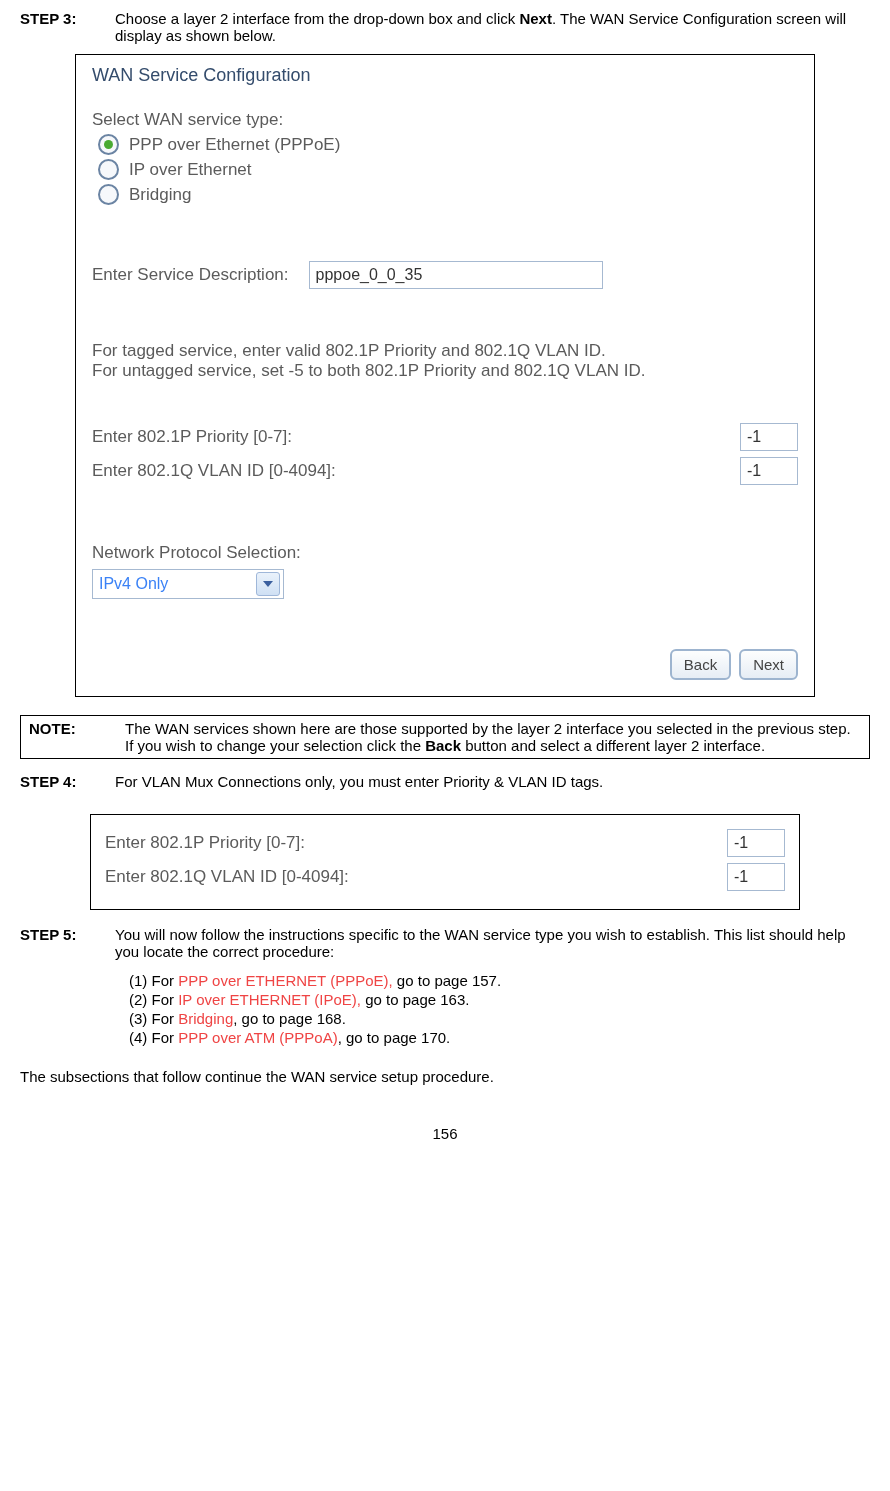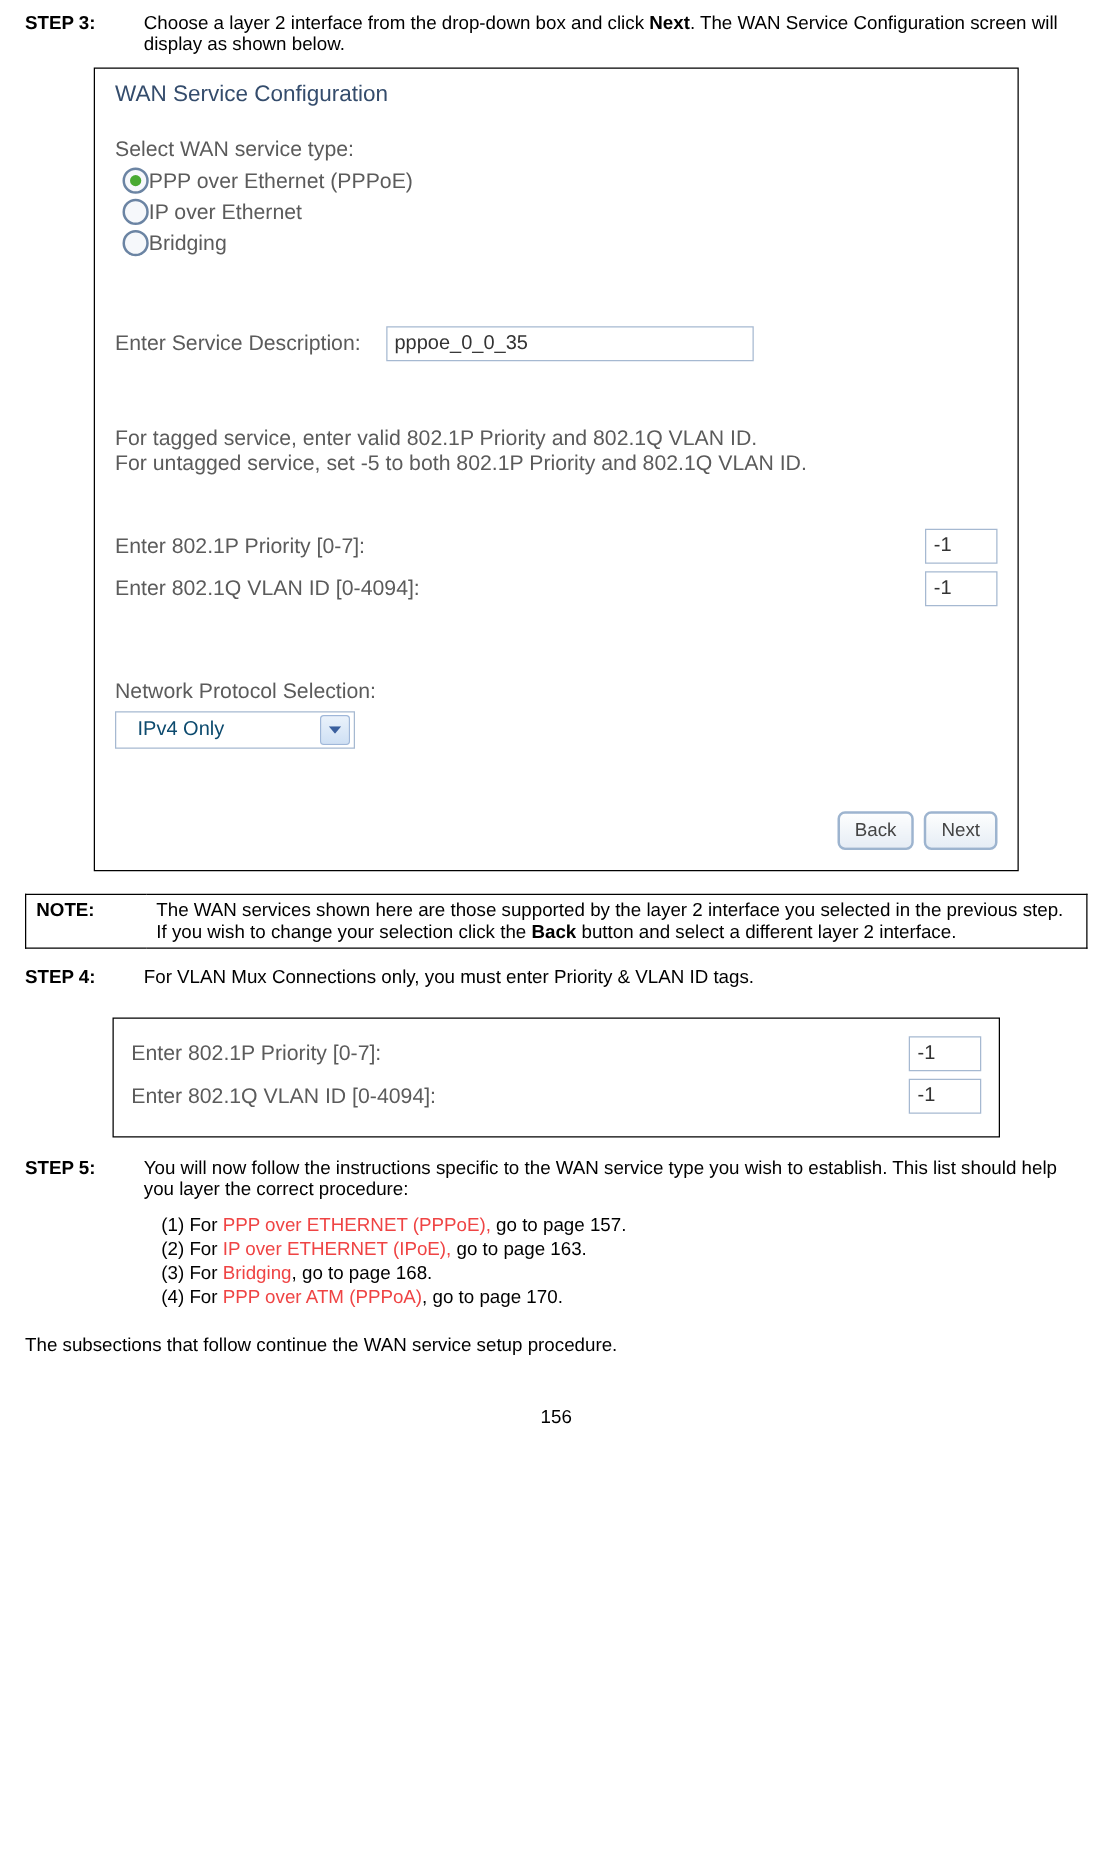--- a/index.html
+++ b/index.html
@@ -41,20 +41,21 @@
     margin-bottom: 24px;
   }
   .wan-body {
     font-family: "Segoe UI", Tahoma, sans-serif;
     color: #5b5b5b;
     font-size: 17px;
   }
   .radio-row {
     display: flex;
     align-items: center;
+    gap: 10px;
     margin: 4px 0 4px 6px;
   }
   .radio {
     width: 17px;
     height: 17px;
     border: 2px solid #6b84a3;
     border-radius: 50%;
     display: inline-flex;
     align-items: center;
     justify-content: center;
@@ -96,22 +97,21 @@
     display: flex;
     align-items: center;
     margin-top: 6px;
     background:#fff;
   }
   .select-text {
     flex: 1;
     padding: 0 6px;
     font-family: "Segoe UI", Tahoma, sans-serif;
     font-size: 16px;
-    color: #0c4a6e;
-    margin-left: 11px;
+    color: #3b82f6;
   }
   .select-btn {
     width: 22px;
     height: 22px;
     margin: 3px;
     border: 1px solid #9fb7d9;
     border-radius: 3px;
     background: linear-gradient(#eaf2fb,#cfe0f4);
     display:flex;align-items:center;justify-content:center;
   }
@@ -239,21 +239,21 @@
   </div>
   <div class="field-row">
     <span>Enter 802.1Q VLAN ID [0-4094]:</span>
     <span class="textfield small-field">-1</span>
   </div>
 </div>
 
 <div class="step-row">
   <div class="step-label">STEP 5:</div>
   <div class="step-body">
-    <span>You will now follow the instructions specific to the WAN service type you wish to establish. This list should help you layer the correct procedure:</span>
+    <span>You will now follow the instructions specific to the WAN service type you wish to establish. This list should help you locate the correct procedure:</span>
     <div class="list-indent">
       <div><span>(1)</span> <span>For </span><span class="link">PPP over ETHERNET (PPPoE),</span><span> go to page 157.</span></div>
       <div><span>(2)</span> <span>For </span><span class="link">IP over ETHERNET (IPoE),</span><span> go to page 163.</span></div>
       <div><span>(3)</span> <span>For </span><span class="link">Bridging</span><span>, go to page 168.</span></div>
       <div><span>(4)</span> <span>For </span><span class="link">PPP over ATM (PPPoA)</span><span>, go to page 170.</span></div>
     </div>
   </div>
 </div>
 
 <div class="closing">The subsections that follow continue the WAN service setup procedure.</div>

